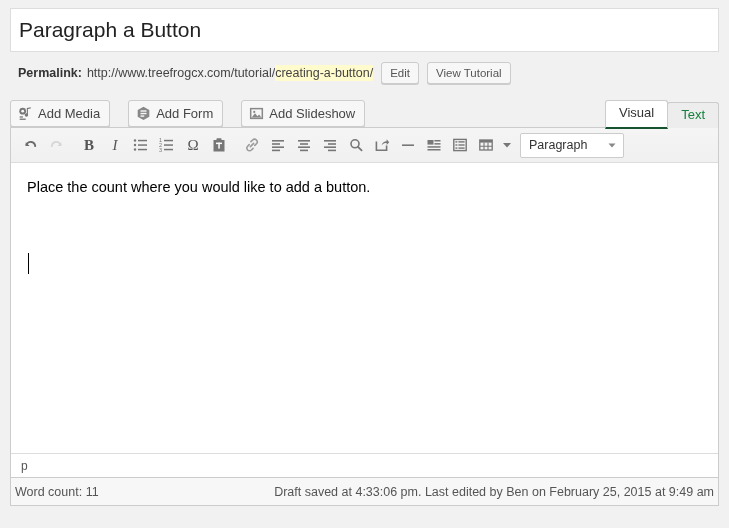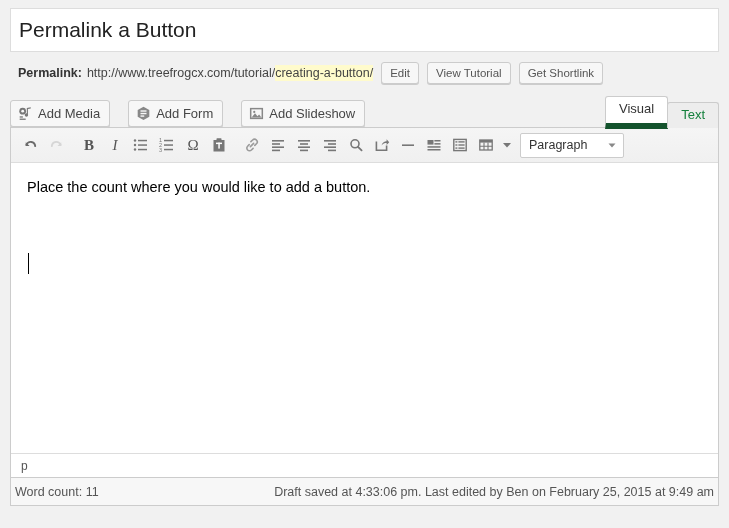--- a/index.html
+++ b/index.html
@@ -108,21 +108,21 @@
     background: #ededed;
     color: #15803d;
     cursor: pointer;
     line-height: 1.1;
     margin-left: -1px;
     border-radius: 3px 3px 0 0;
   }
   .etab.active {
     background: #fff;
     color: #333;
-    border-bottom: 6px solid #14532d;
+    border-bottom: 2px solid #14532d;
     margin-bottom: -1px;
     padding-bottom: 7px;
   }
 
   
   .editor-wrap {
     border: 1px solid #ccc;
     background: #fff;
     height: 351px;
     display: flex;
@@ -215,29 +215,28 @@
   }
   .status-right { color: #555; }
   svg { display: block; }
 </style>
 </head>
 <body>
 
 <div class="page">
 
   <div class="title-box">
-    <span class="title-text">Permalink a Button</span>
+    <span class="title-text">Paragraph a Button</span>
   </div>
 
   <div class="permalink-row">
     <span class="permalink-label">Permalink:</span>
     <span class="permalink-url"><span>http://www.treefrogcx.com/tutorial/</span><span class="slug-highlight">creating-a-button/</span></span>
     <span class="pl-btn">Edit</span>
     <span class="pl-btn">View Tutorial</span>
-    <span class="pl-btn">Get Shortlink</span>
   </div>
 
   <div class="media-row">
 
     <div class="media-btn">
       <span class="ico">
         <svg width="15" height="15" viewBox="0 0 16 16">
           <circle cx="5" cy="5.5" r="3.6" fill="#777"></circle>
           <circle cx="5" cy="5.5" r="1.5" fill="#f7f7f7"></circle>
           <path d="M9.4 2.2 L13.6 1.2 L13.6 2.6 L10.6 3.3 L10.6 9 L9.4 9 Z" fill="#777"></path>

